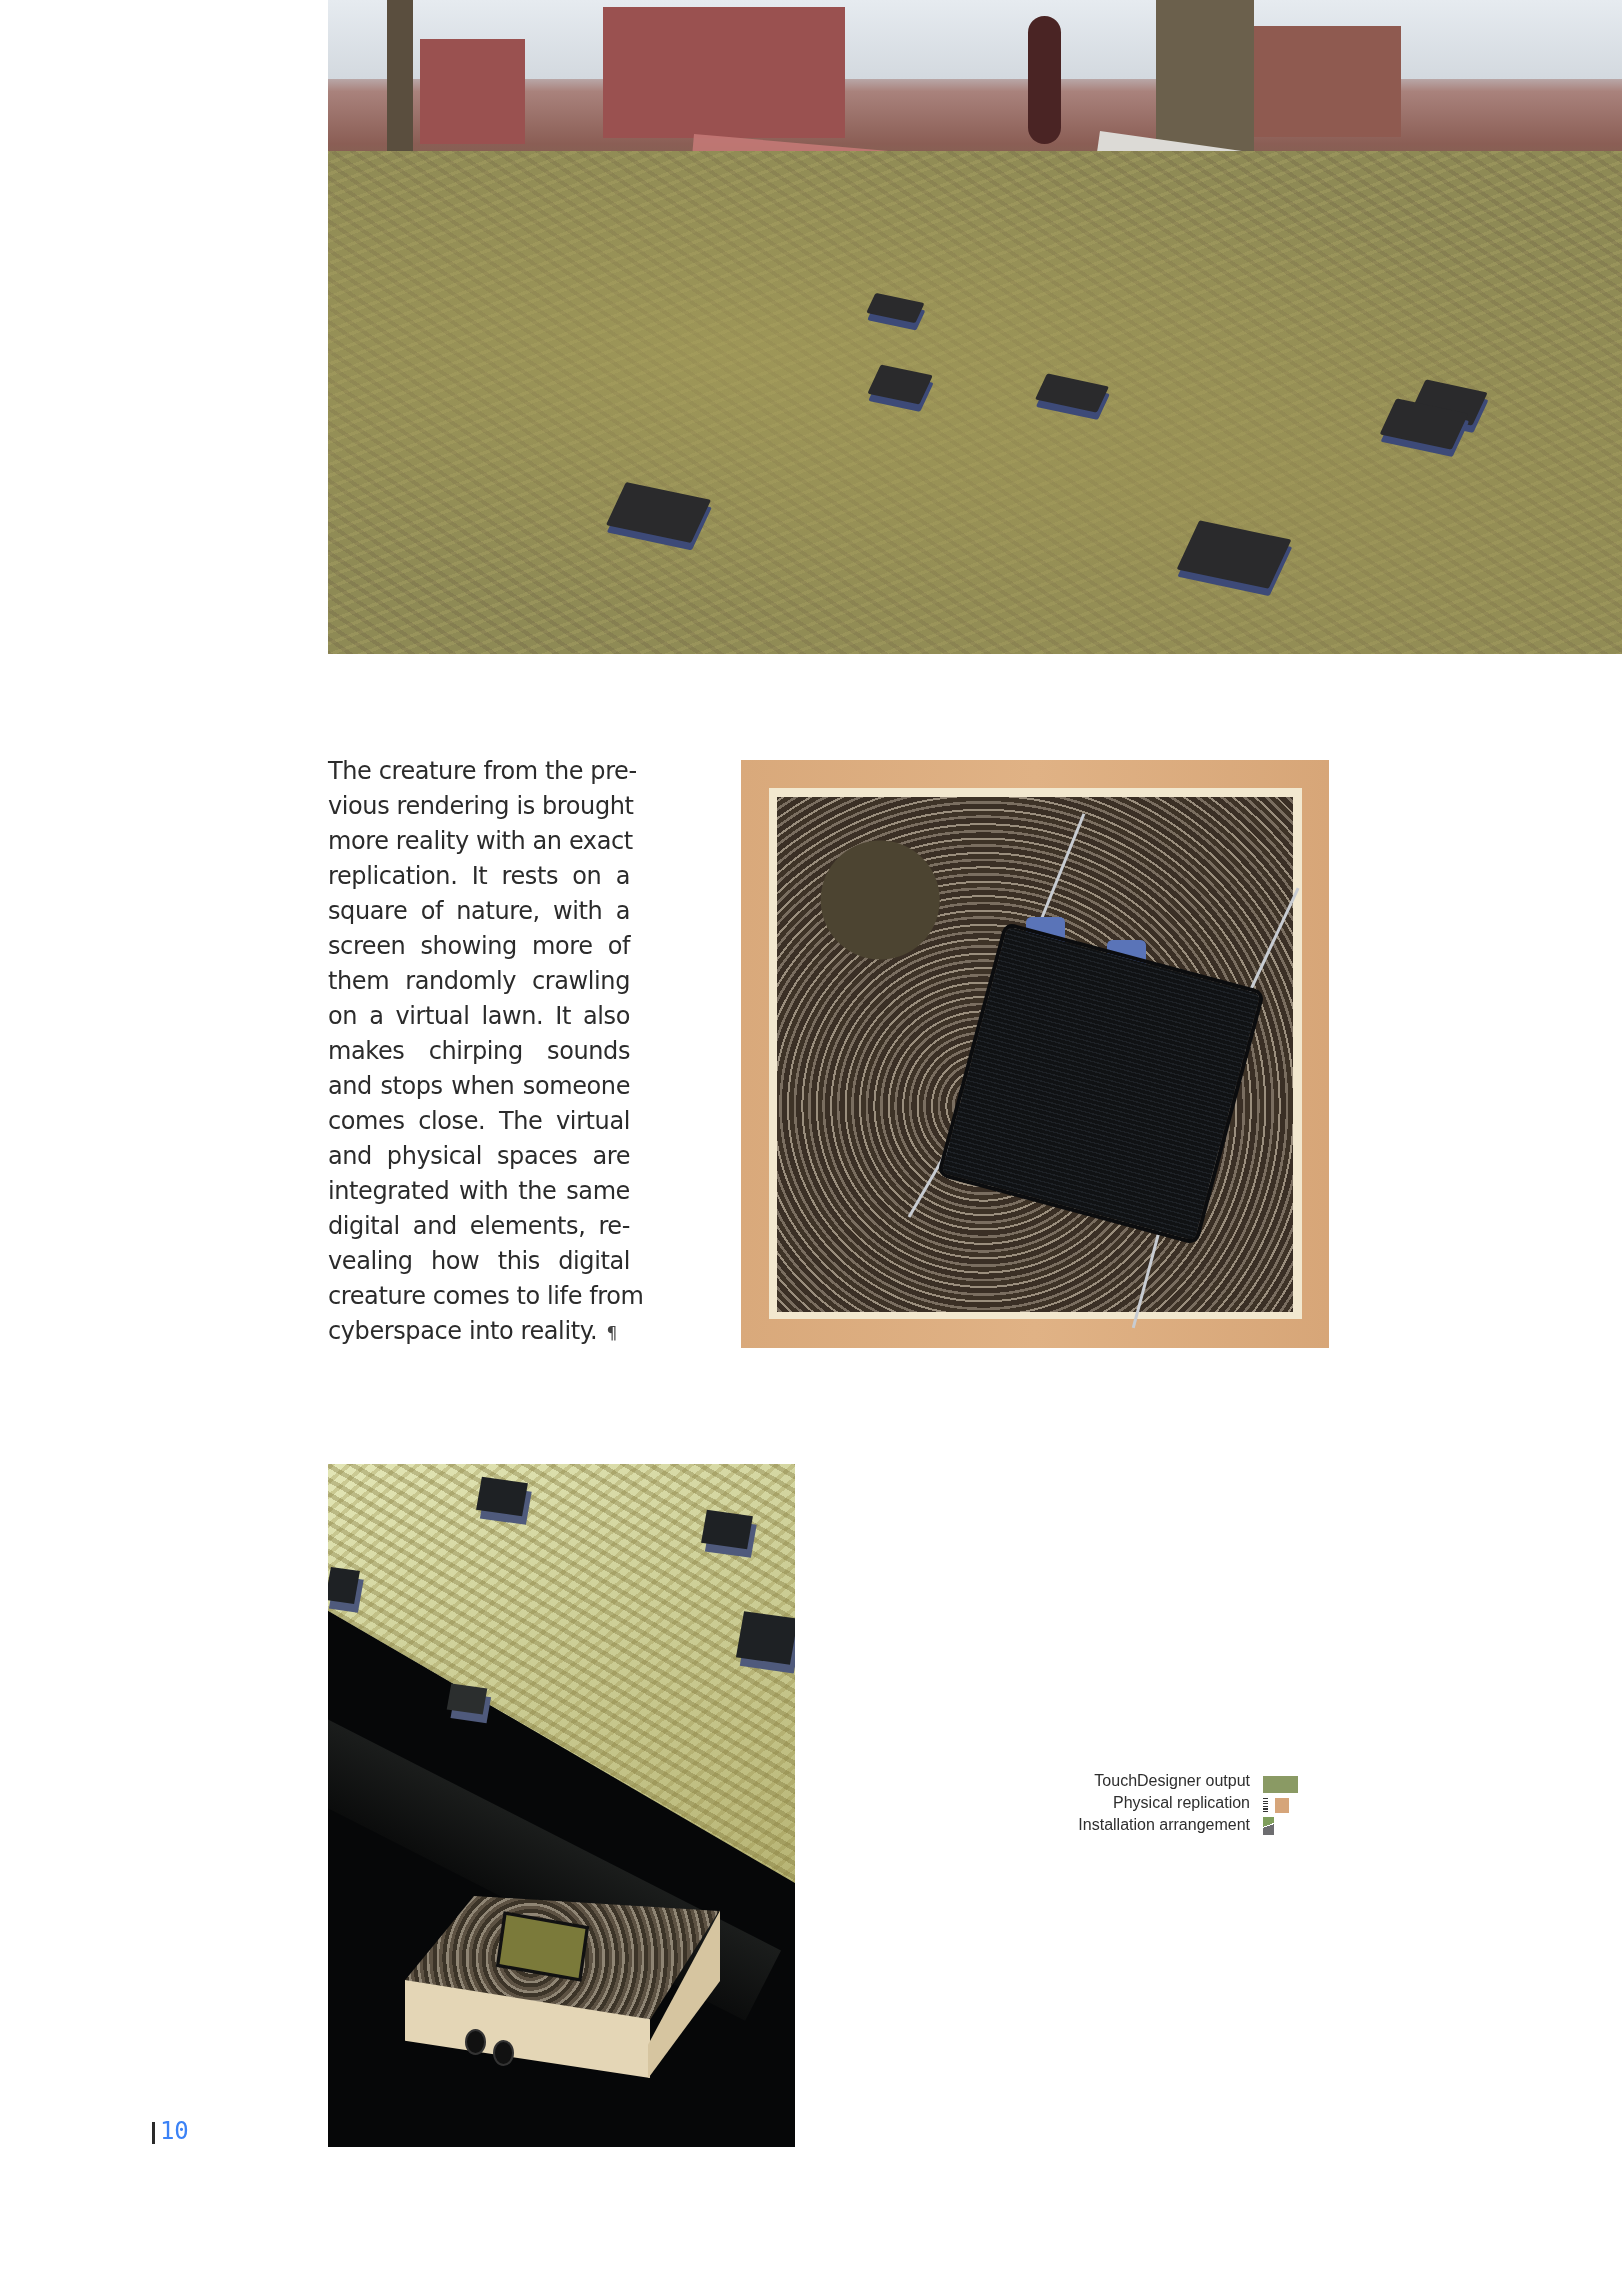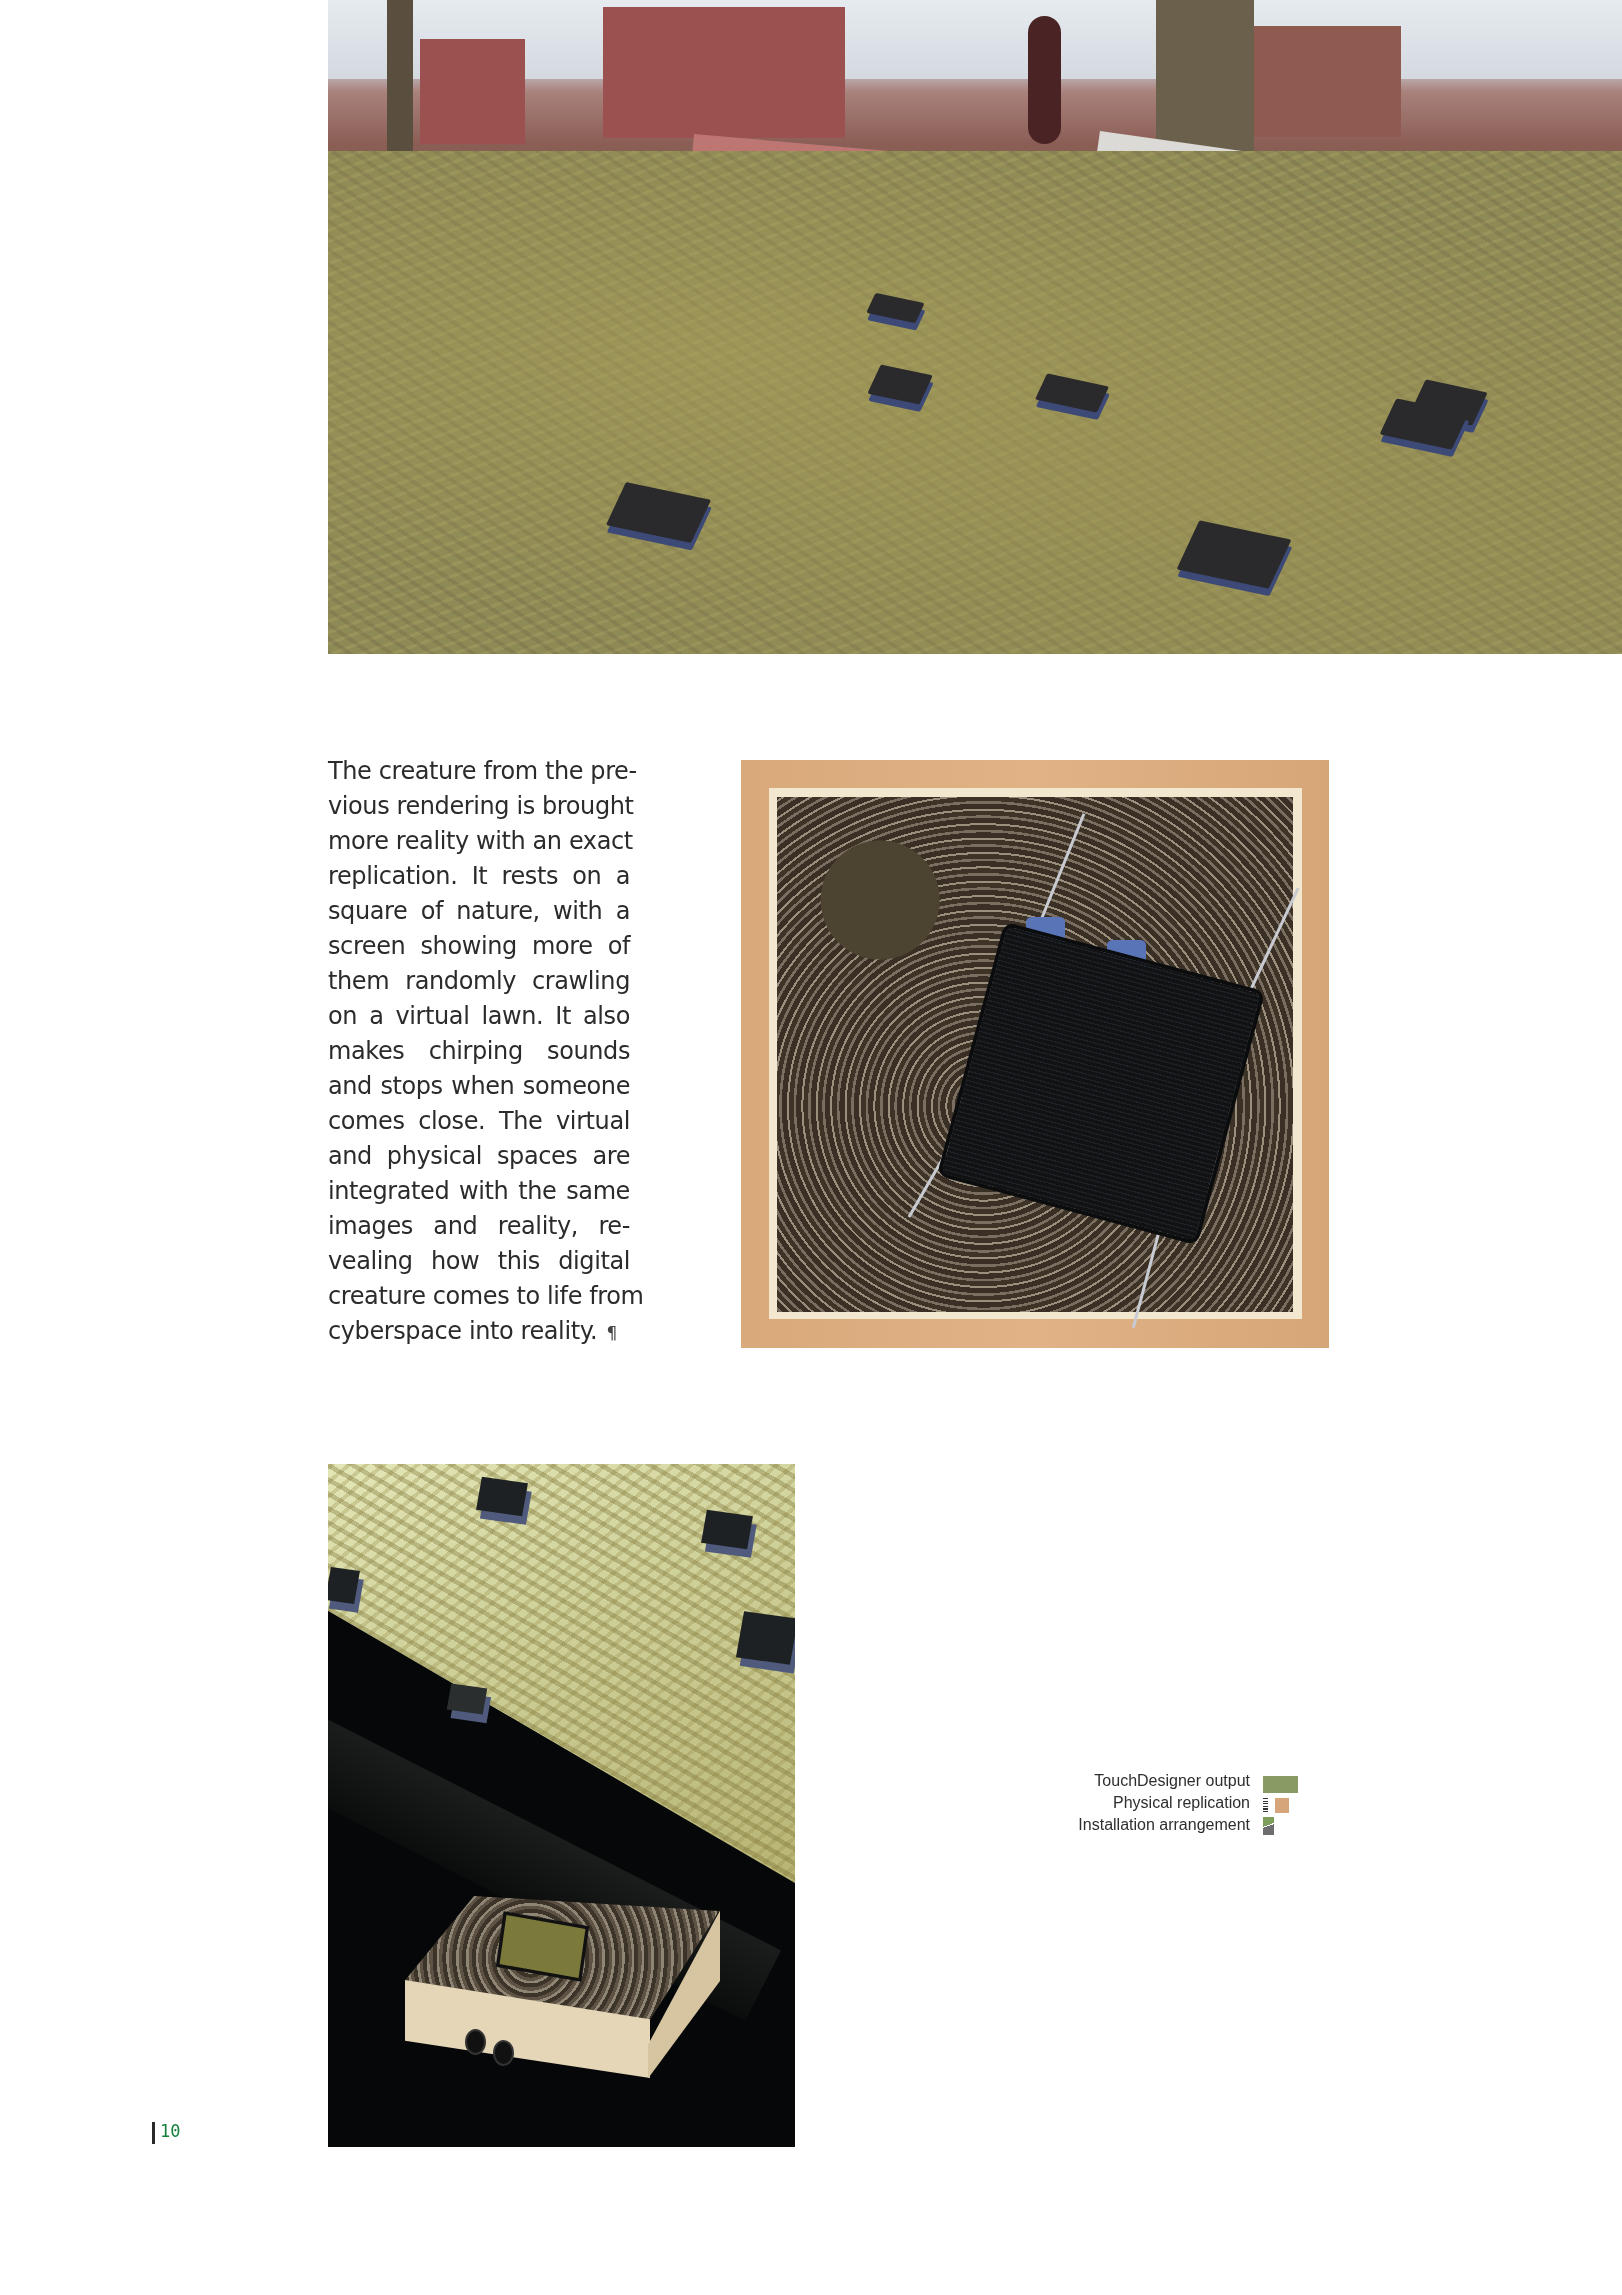--- a/index.html
+++ b/index.html
@@ -86,21 +86,21 @@
   #legend { position:absolute; left:1047px; top:1771px; width:275px; }
   .legend-row { position:absolute; right:0; height:22px; }
   .legend-label { position:absolute; right:71px; white-space:nowrap;
     font-family: "Liberation Sans", sans-serif; font-size:16px; color:#2e2e2e; }
   .sw { position:absolute; }
 
   
   #page-num { position:absolute; left:152px; top:2122px; height:22px; }
   #page-num .bar { position:absolute; left:0; top:0; width:3.3px; height:22px; background:#2a2a2a; }
   #page-num .num { position:absolute; left:7.9px; top:0; font-family:"DejaVu Sans Mono", monospace;
-    font-size:17px; color:#15803d; line-height:19.6px; }
+    font-size:24px; color:#3b82f6; line-height:19.6px; }
 </style>
 </head>
 <body>
 
 <div id="photo-top" class="img">
   <div class="sky"></div>
   <div class="bldg" style="left:92px;top:39px;width:105px;height:105px;"></div>
   <div class="bldg" style="left:275px;top:6.5px;width:242px;height:131px;"></div>
   <div class="bldg" style="left:916px;top:26px;width:157px;height:111px;background:#8f5a50;"></div>
   <div class="trunk" style="left:59px;top:0;width:26px;height:177px;"></div>
@@ -125,21 +125,21 @@
   <span class="line">replication. It rests on a</span>
   <span class="line">square of nature, with a</span>
   <span class="line">screen showing more of</span>
   <span class="line">them randomly crawling</span>
   <span class="line">on a virtual lawn. It also</span>
   <span class="line">makes chirping sounds</span>
   <span class="line">and stops when someone</span>
   <span class="line">comes close. The virtual</span>
   <span class="line">and physical spaces are</span>
   <span class="line">integrated with the same</span>
-  <span class="line">images and reality, re-</span>
+  <span class="line">digital and elements, re-</span>
   <span class="line">vealing how this digital</span>
   <span class="line">creature comes to life from</span>
   <span class="line last"><span>cyberspace into reality.</span><span class="pilcrow">¶</span></span>
 </div>
 
 <div id="photo-box" class="img">
   <div class="frame"></div>
   <div class="soil"></div>
   <div class="leg" style="left:301px;top:46px;transform:rotate(22deg);"></div>
   <div class="leg" style="left:510px;top:118px;transform:rotate(25deg);"></div>

